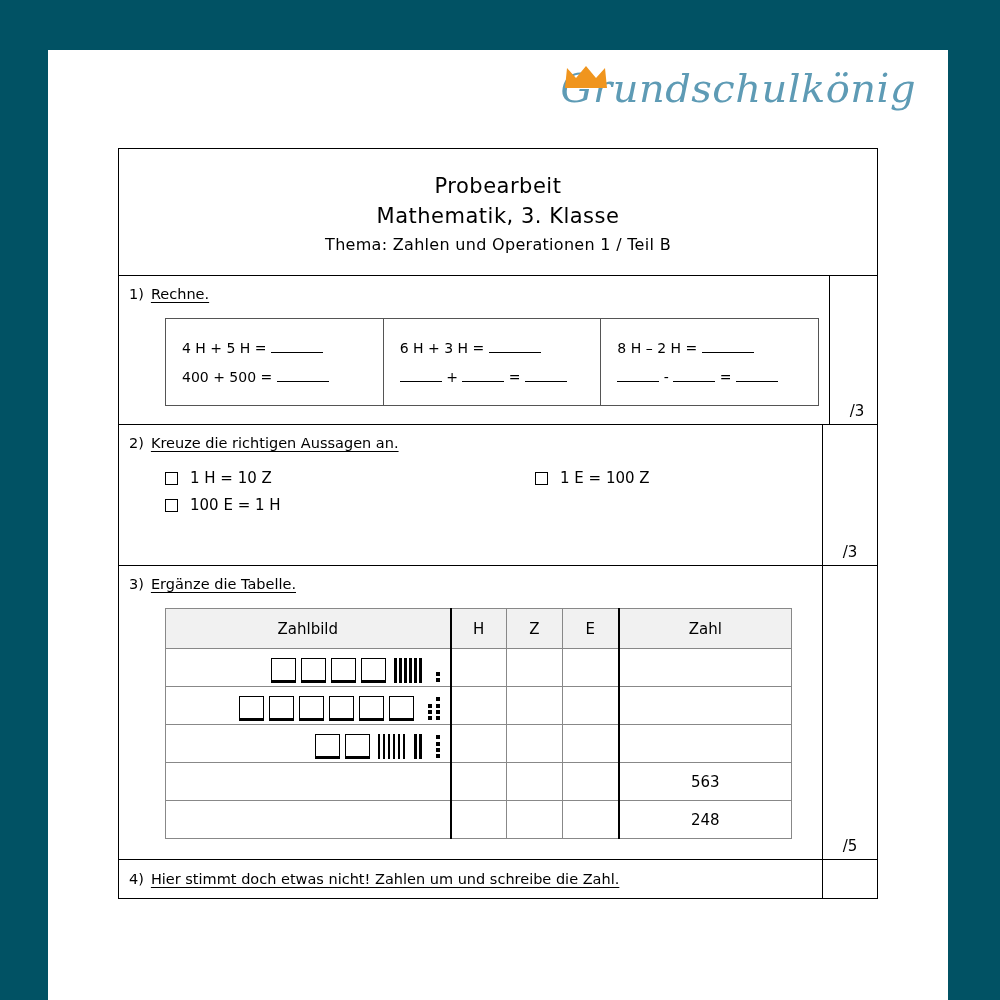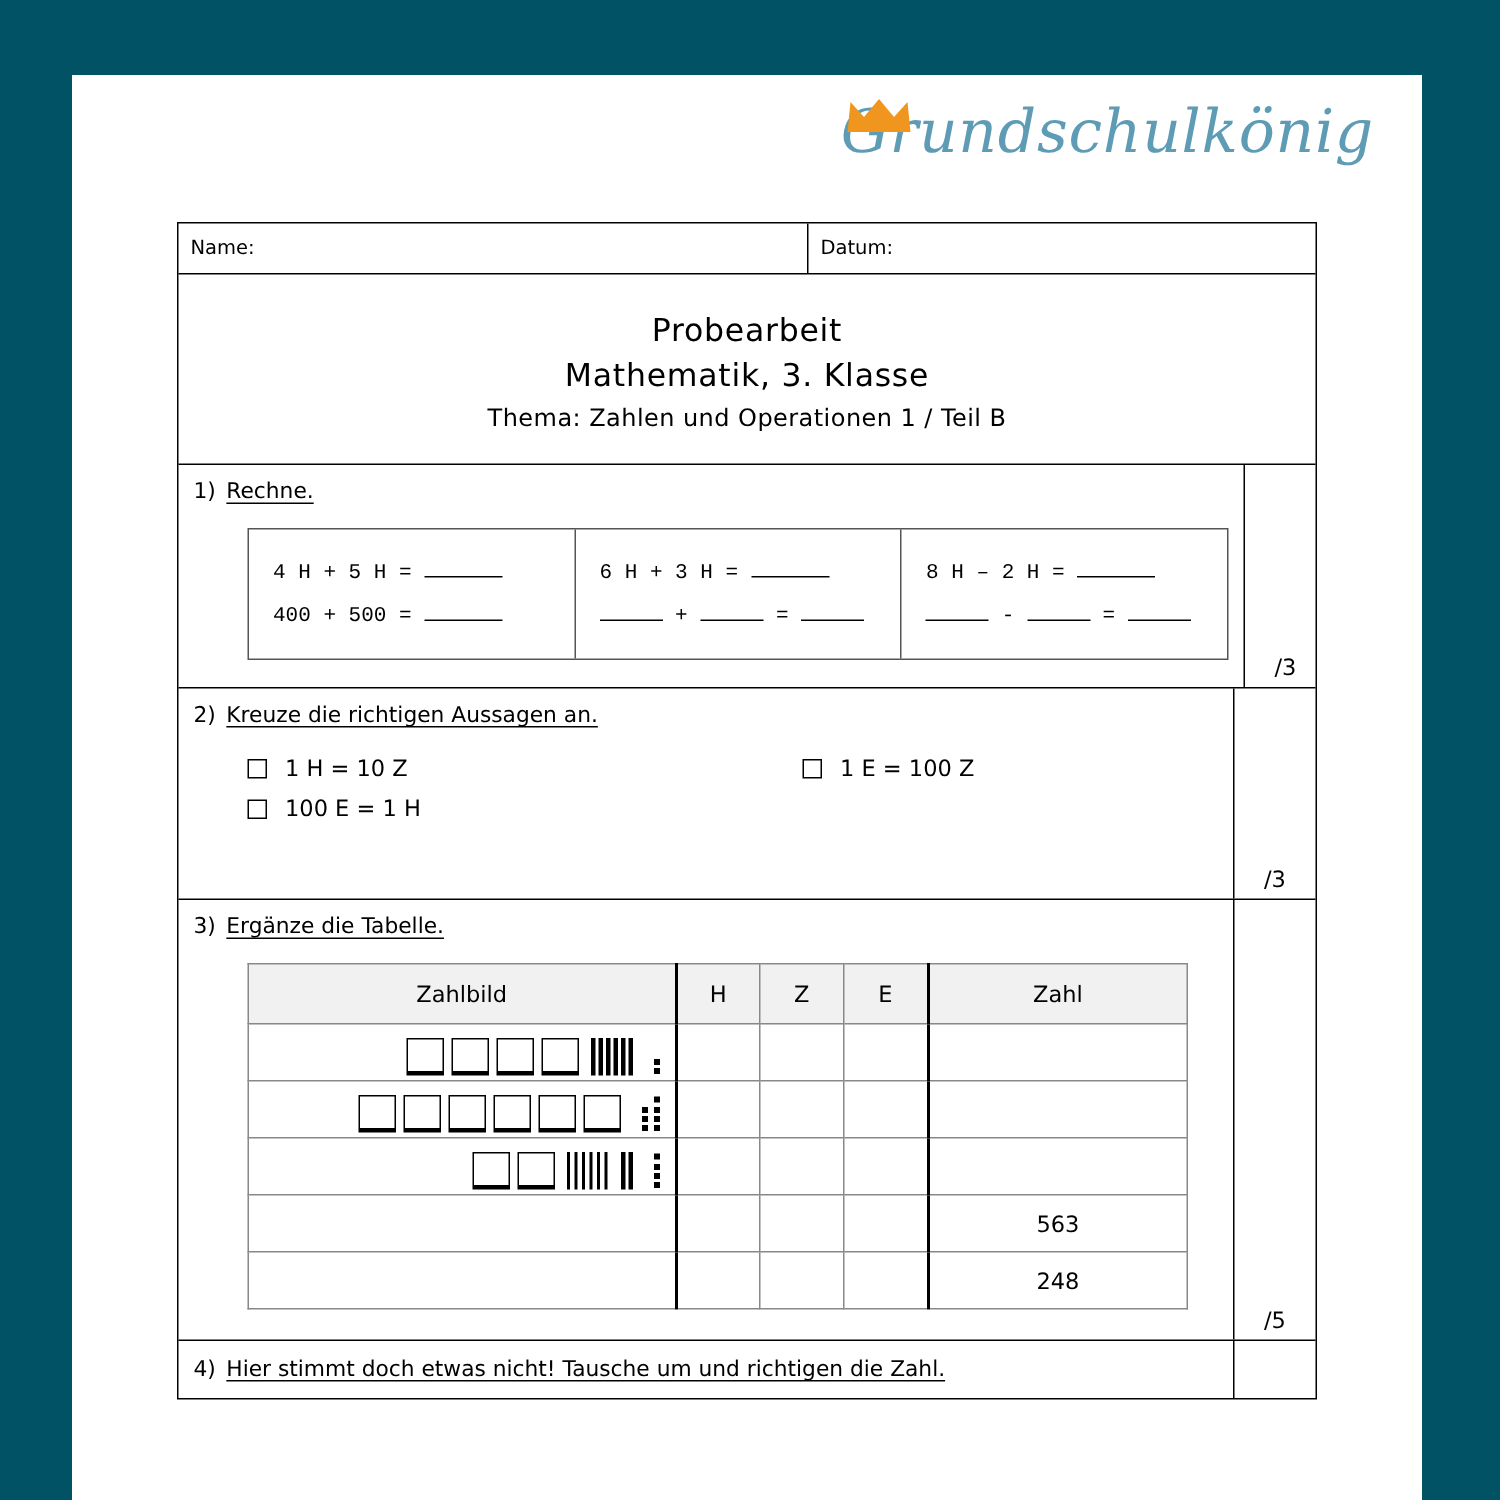--- a/index.html
+++ b/index.html
@@ -92,21 +92,20 @@
     width: 654px; height: 88px;
     border: 1px solid #555;
     display: flex;
   }
   .t1col {
     flex: 1; border-right: 1px solid #555;
     display: flex; flex-direction: column;
     justify-content: center; gap: 13px;
     padding-left: 16px;
     font-size: 14px;
-    font-family: Liberation Mono, monospace;
   }
   .t1col:last-child { border-right: none; justify-content: center; }
   .blank { display: inline-block; border-bottom: 1.2px solid #000; }
   .b-lg { width: 52px; }
   .b-md { width: 42px; }
 
   
   .t2grid {
     margin: 18px 0 0 36px;
     display: grid;
@@ -168,24 +167,20 @@
     <span class="crown">
       <svg width="46" height="26" viewBox="0 0 46 26">
         <path d="M2 24 L4 4 L13 14 L23 2 L33 14 L42 4 L44 24 Z" fill="#F0951E"></path>
       </svg>
     </span>
     <div class="logo-text">Grundschulkönig</div>
   </div>
 
   <div class="sheet">
 
-    <div class="row namerow">
-      <div class="namecell hand">Name:</div>
-      <div class="datecell hand">Datum:</div>
-    </div>
 
     <div class="row">
       <div class="titleblock" style="flex:1">
         <div class="t1 hand">Probearbeit</div>
         <div class="t2 hand">Mathematik, 3. Klasse</div>
         <div class="t3 hand">Thema: Zahlen und Operationen 1  /  Teil B</div>
       </div>
     </div>
 
     <div class="row">
@@ -388,21 +383,21 @@
       </div>
       <div class="score">
         <div class="scoreval hand">/5</div>
       </div>
     </div>
 
     <div class="row">
       <div class="exbody t4">
         <div class="qhead hand">
           <span class="qnum">4)</span>
-          <span class="qtext">Hier stimmt doch etwas nicht! Tausche um und richtigen die Zahl.</span>
+          <span class="qtext">Hier stimmt doch etwas nicht! Zahlen um und schreibe die Zahl.</span>
         </div>
       </div>
       <div class="score">
         <div class="scoreval hand"></div>
       </div>
     </div>
 
   </div>
 </div>
 

